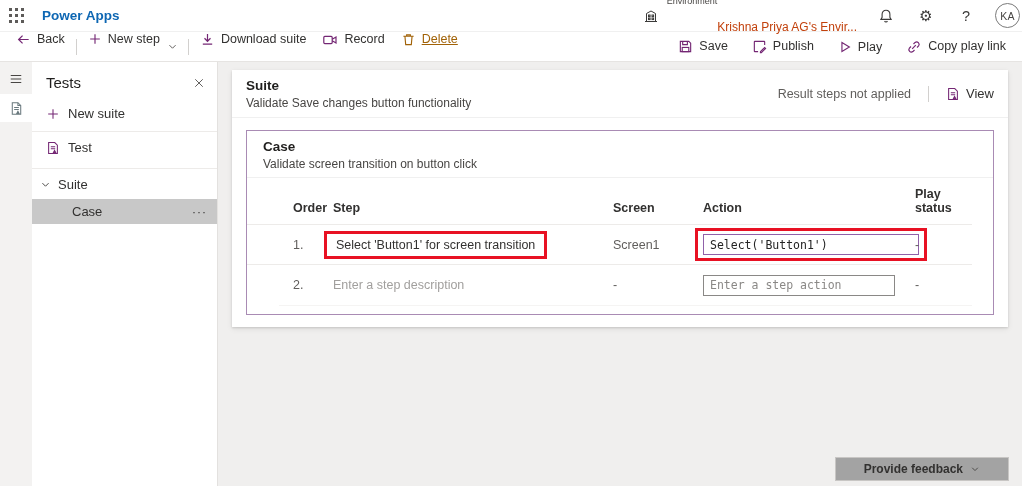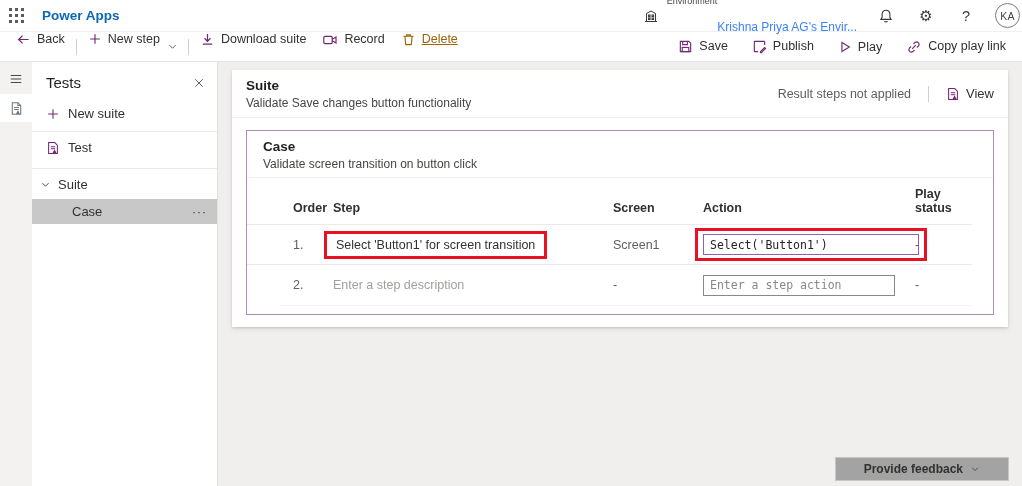--- a/index.html
+++ b/index.html
@@ -8,21 +8,21 @@
   svg { display:block; }
 
   
   .topbar { height:32px; display:flex; align-items:center; background:#fff; border-bottom:1px solid #f0f0f0; padding:0 2px; }
   .waffle-btn { width:28px; height:28px; display:flex; align-items:center; justify-content:center; cursor:pointer; }
   .app-title { font-size:13.5px; font-weight:700; color:#0e67b3; margin-left:12px; }
   .topbar-right { margin-left:auto; display:flex; align-items:center; gap:18px; }
   .env-group { display:flex; align-items:center; gap:8px; cursor:pointer; }
   .env-text { display:flex; flex-direction:row; line-height:1.15; }
   .env-label { font-size:9px; color:#484644; }
-  .env-value { font-size:12px; color:#3b82f6;margin-top:25px; }
+  .env-value { font-size:12px; color:#c2410c;margin-top:25px; }
   .top-icon { width:22px; height:22px; display:flex; align-items:center; justify-content:center; cursor:pointer; color:#323130; }
   .gear-glyph { font-family:"DejaVu Sans", sans-serif; font-size:15px; color:#3b3a39; }
   .help-glyph { font-size:14.5px; color:#3b3a39; font-weight:400; }
   .avatar { width:25px; height:25px; border-radius:50%; border:1px solid #7a7a7a; background:#fff; display:flex; align-items:center; justify-content:center; font-size:10.5px; color:#484644; letter-spacing:.3px; cursor:pointer; }
 
   
   .cmdbar { height:30px; display:flex; align-items:center; background:#fff; border-bottom:1px solid #e6e4e2; padding:0 12px; font-size:12.5px; color:#323130; }
   .cmd { display:flex; align-items:flex-start; gap:6px; padding:0 4px; height:100%; cursor:pointer; white-space:nowrap; }
   .cmd .ic { color:#742774; }
   .cmd.disabled, .cmd.disabled .ic { color:#a16207; cursor:default;text-decoration:underline; }

